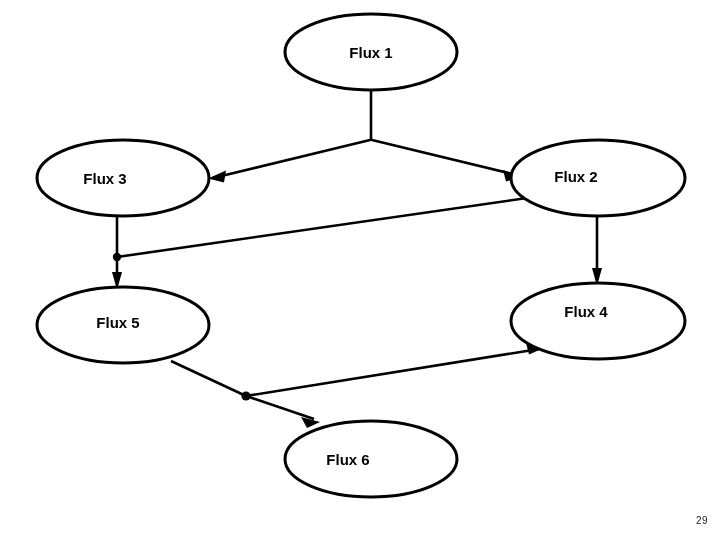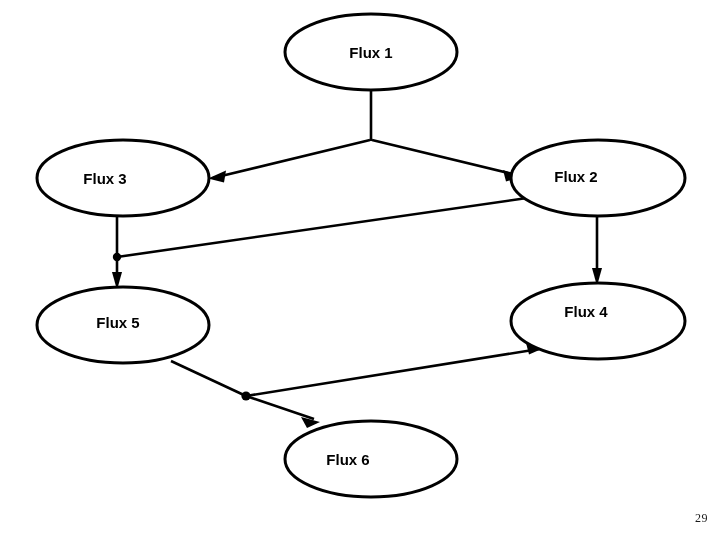--- a/index.html
+++ b/index.html
@@ -43,22 +43,22 @@
   .junction-dot {
     fill: #000000;
   }
   .arrow-head {
     fill: #000000;
   }
   .page-number {
     position: absolute;
     right: 12px;
     bottom: 14px;
-    font-family: Liberation Serif, serif;
-    font-size: 12px;
+    font-family: Liberation Sans, sans-serif;
+    font-size: 10px;
     color: #1a1a1a;
     letter-spacing: 0.5px;
   }
 </style>
 </head>
 <body>
 
 <svg id="diagram-canvas" viewBox="0 0 720 540" xmlns="http://www.w3.org/2000/svg">
 
   <line class="edge-line" x1="371" y1="90" x2="371" y2="141"></line>

